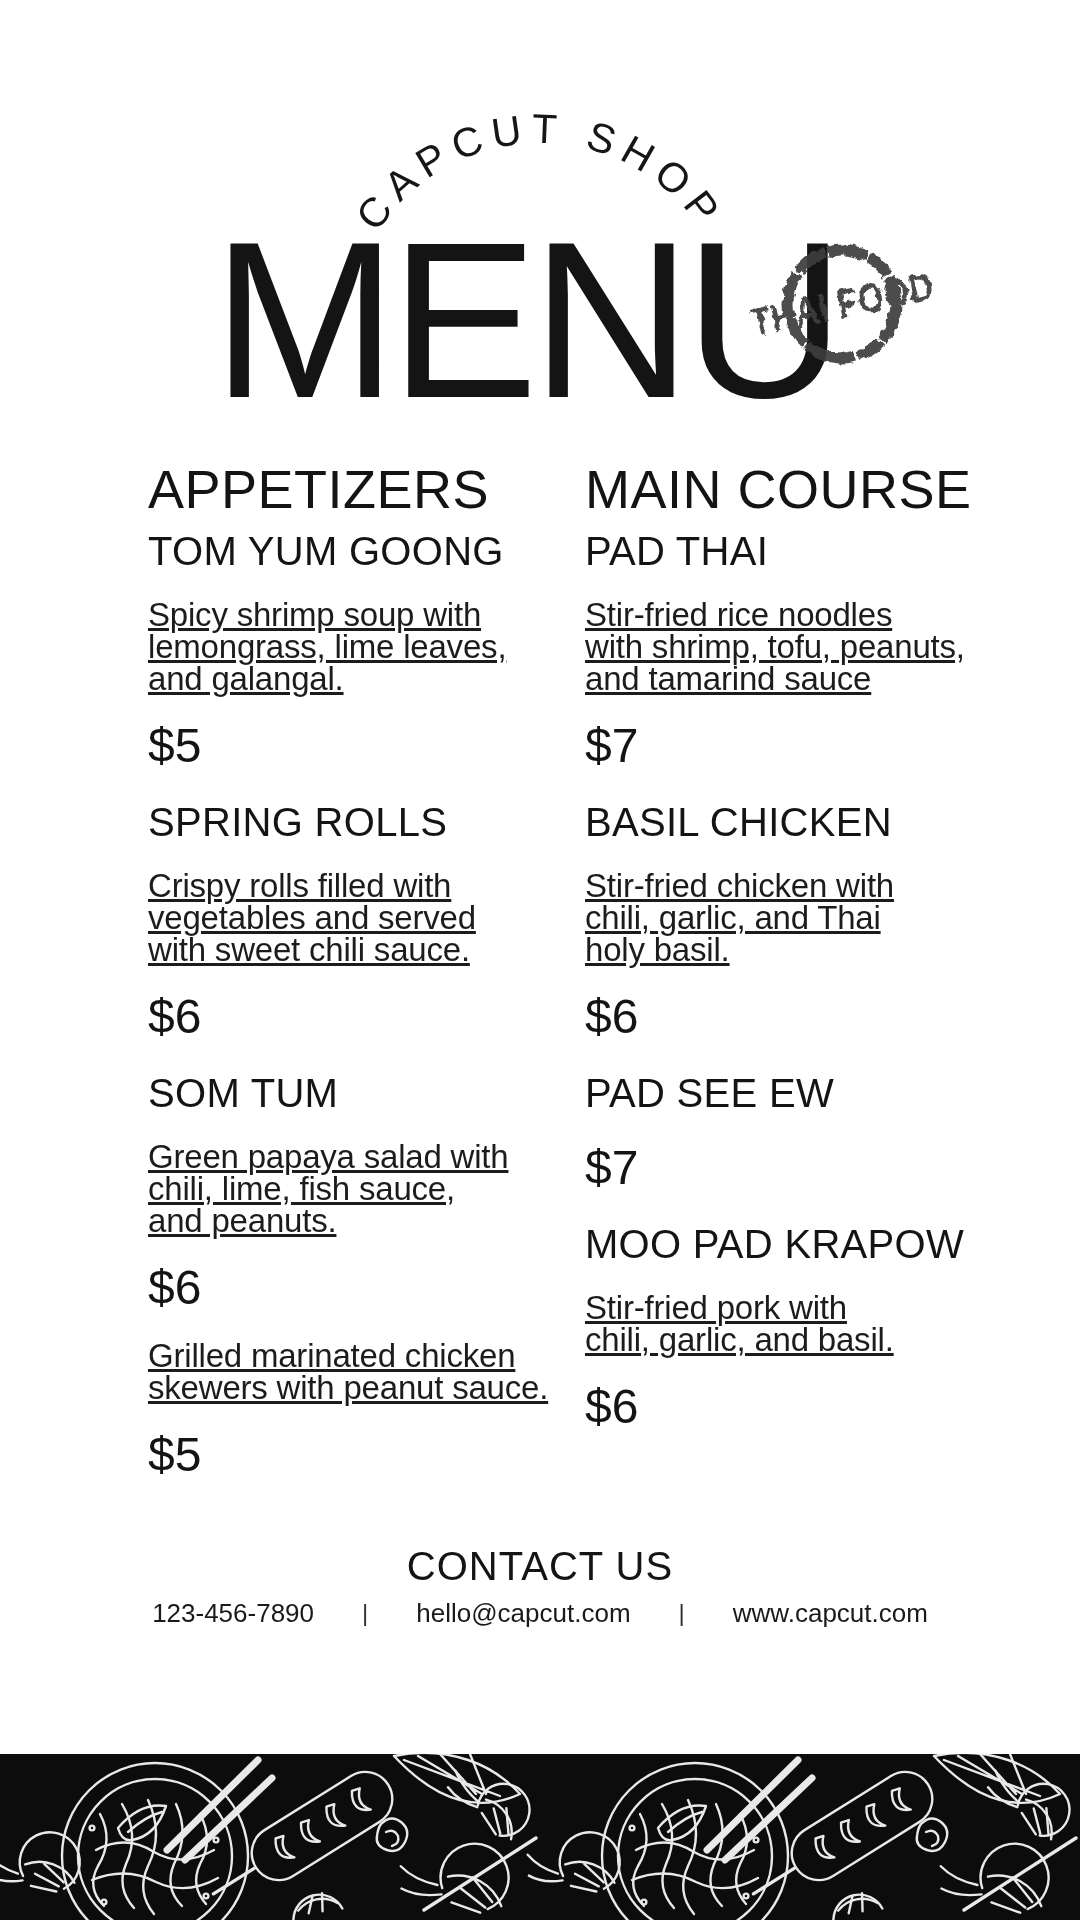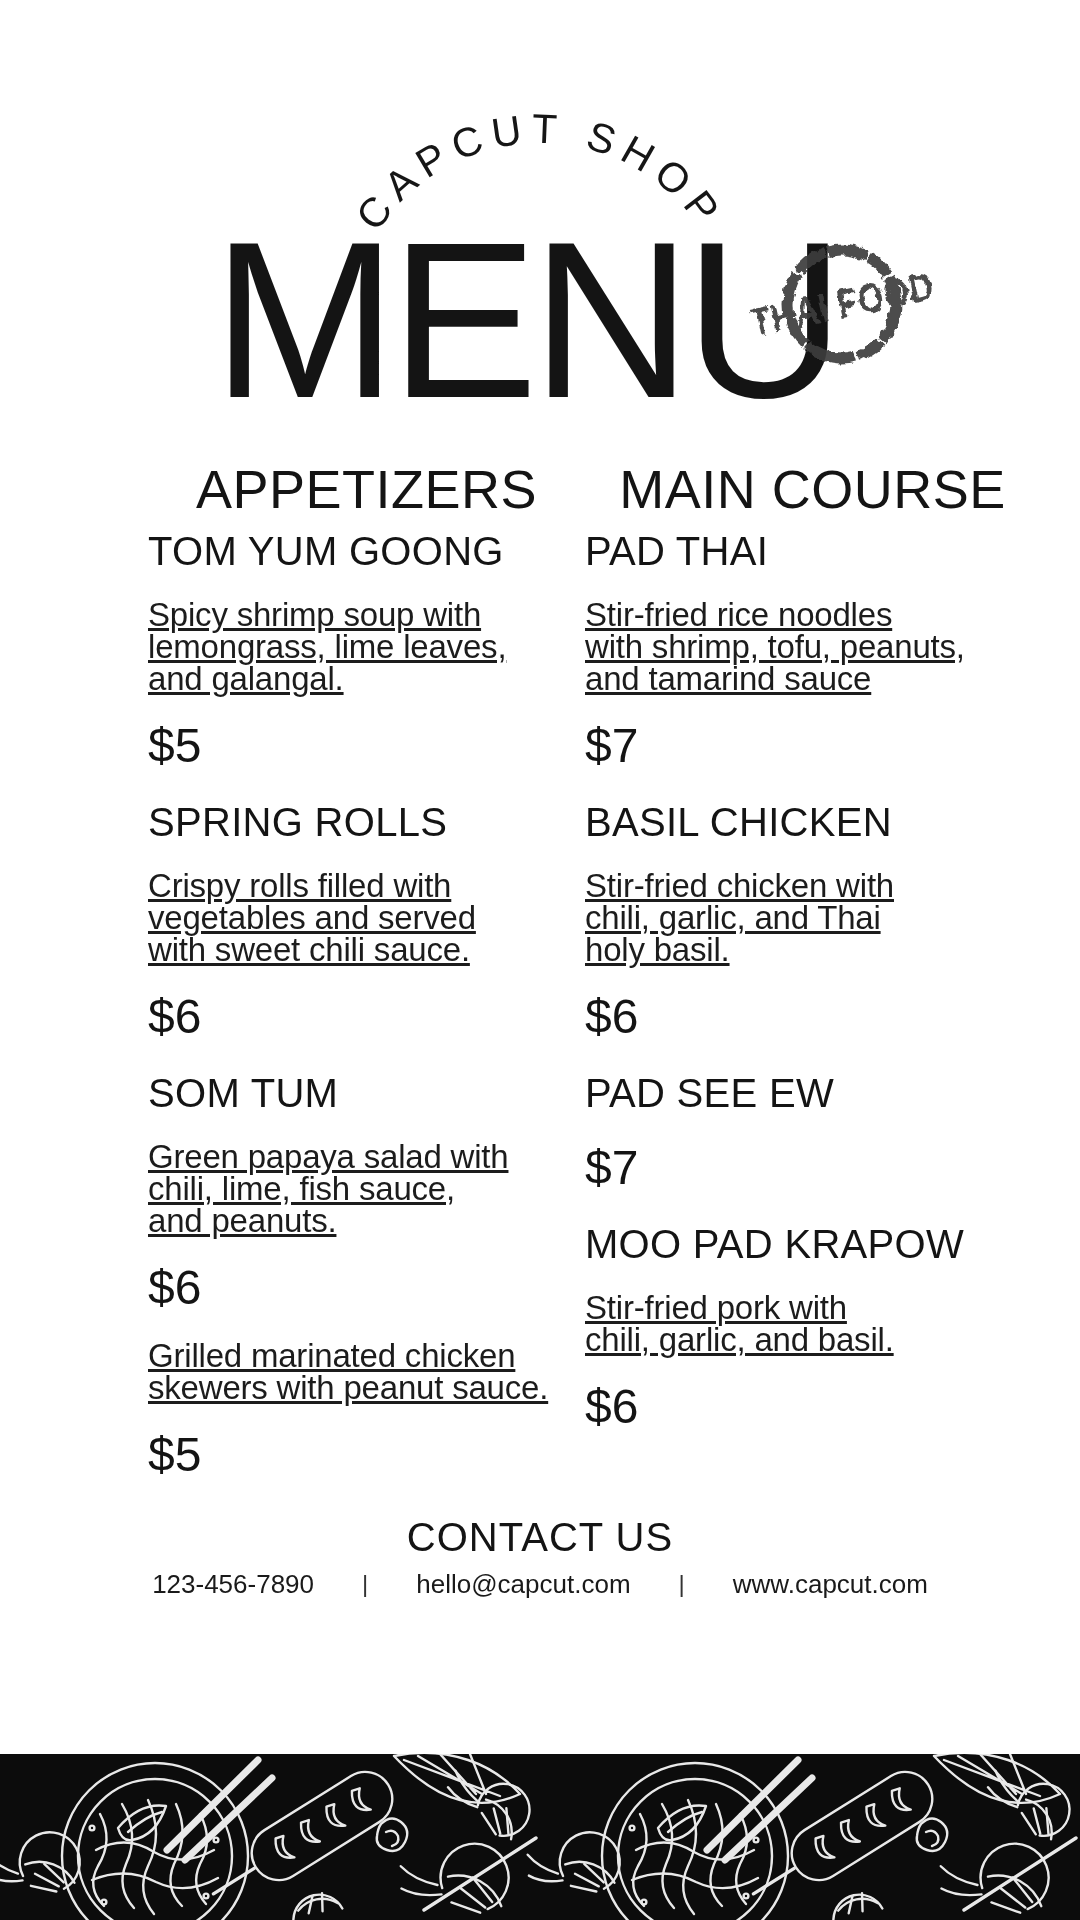--- a/index.html
+++ b/index.html
@@ -21,38 +21,38 @@
   }
   .stamp-svg{position:absolute;left:738px;top:194px;z-index:2}
 
   
   .menu-grid{
     display:grid;grid-template-columns:437px auto;
     padding:0 40px 0 148px;align-items:start;
   }
   .section-title{
     margin:0;font-size:54px;font-weight:400;line-height:65px;
-    letter-spacing:.5px;color:#141414;white-space:nowrap;text-align:center;
+    letter-spacing:.5px;color:#141414;white-space:nowrap;
   }
   .menu-item{margin-top:27px}
   .section-title + .menu-item{margin-top:5px}
   .item-name{
     margin:0;font-size:40px;font-weight:400;line-height:48px;
     letter-spacing:.3px;color:#141414;white-space:nowrap;
   }
   .item-desc{
     margin:24px 0 0 0;font-size:33px;line-height:32px;
     letter-spacing:-.2px;color:#1c1c1c;white-space:pre;text-decoration:underline;
   }
   .item-price{
     margin-top:26px;font-size:48px;line-height:50px;font-weight:500;color:#141414;
   }
 
   
-  .contact{text-align:center;margin-top:37px}
+  .contact{text-align:center;margin-top:66px}
   .contact-heading{
     margin:0;font-size:40px;font-weight:400;line-height:40px;
     letter-spacing:1px;color:#141414;
   }
   .contact-line{
     margin-top:14px;font-size:26px;line-height:26px;color:#1a1a1a;
     display:flex;justify-content:center;align-items:center;gap:48px;
   }
   .contact-line .sep{font-size:24px;color:#333}
 

